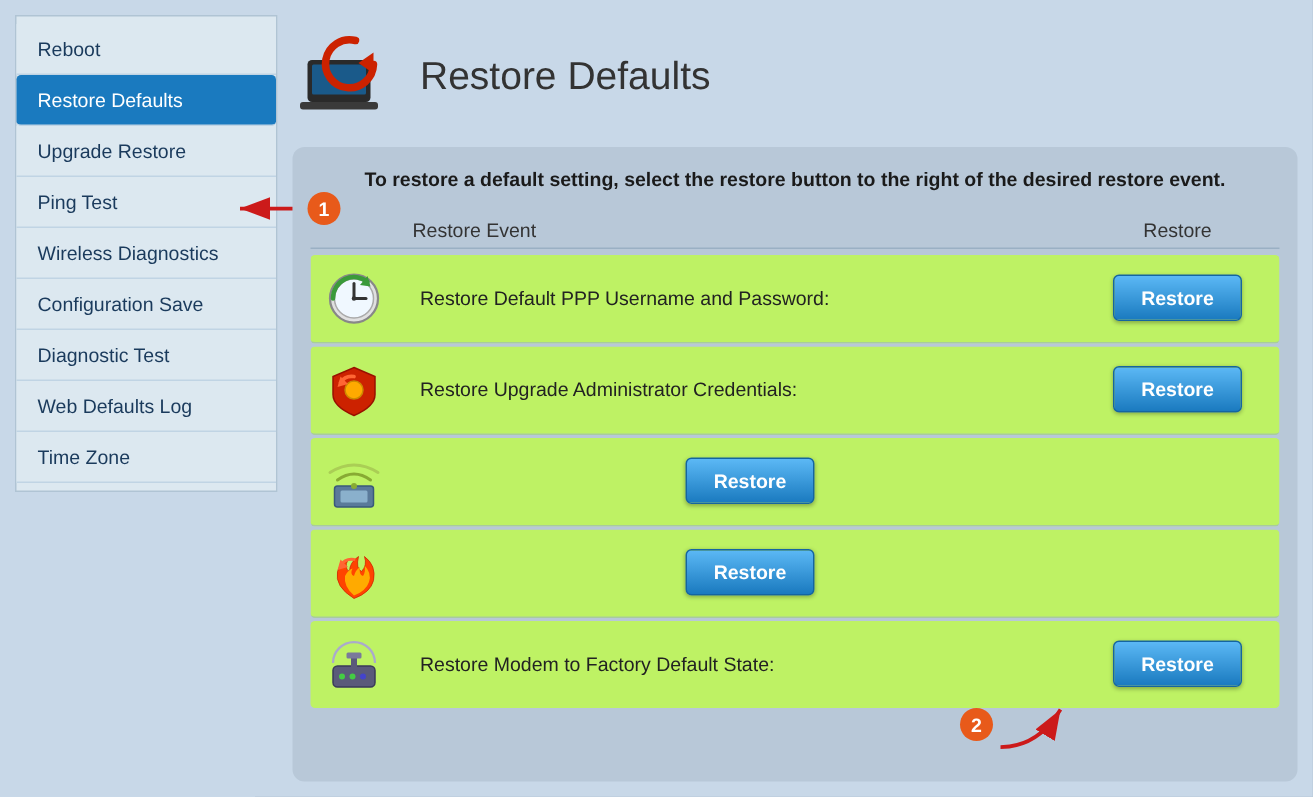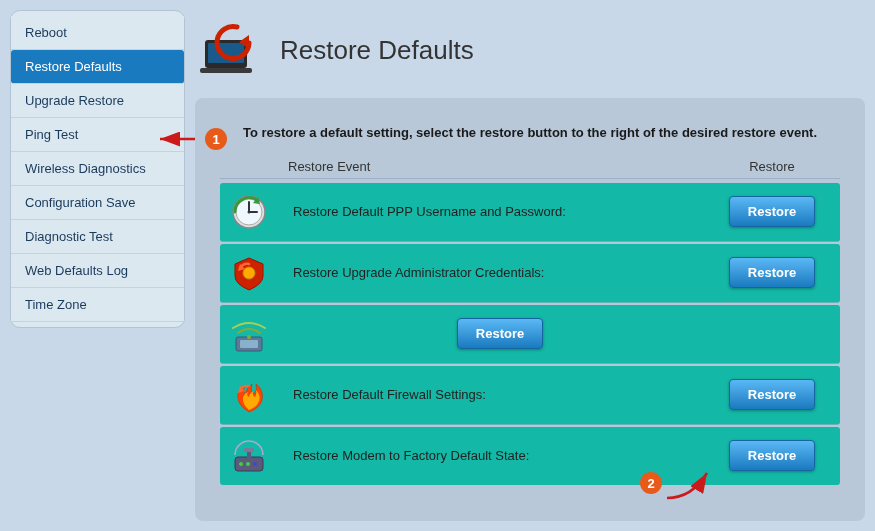--- a/index.html
+++ b/index.html
@@ -18,21 +18,21 @@
       flex: 1;
       padding: 10px;
       gap: 10px;
     }
 
     
     .sidebar {
       width: 175px;
       background: #dce8f0;
       border: 1px solid #b0c4d4;
-      border-radius: 10px;
+      border-radius: 0;
       padding: 5px 0;
       display: flex;
       flex-direction: column;
       gap: 0;
     }
 
     .sidebar-item {
       padding: 9px 14px;
       font-size: 13px;
       color: #1a3a5c;
@@ -73,21 +73,21 @@
     .page-title {
       font-size: 26px;
       color: #333;
       font-weight: normal;
     }
 
     
     .content-panel {
       background: #b8c8d8;
       border-radius: 8px;
-      padding: 25px;
+      padding: 12px;
       flex: 1;
     }
 
     .instruction-text {
       font-size: 13px;
       color: #1a1a1a;
       text-align: center;
       margin-bottom: 12px;
       font-weight: 600;
       line-height: 1.5;
@@ -103,21 +103,21 @@
       border-bottom: 1px solid #9ab0c4;
       margin-bottom: 4px;
     }
 
     .restore-row {
       display: grid;
       grid-template-columns: 60px 1fr 120px;
       align-items: center;
       padding: 8px 8px;
       border-bottom: 1px solid #9ab0c499;
-      background: #14b8a6;
+      background: #bef264;
       margin-bottom: 2px;
       border-radius: 3px;
     }
 
     .restore-row:last-child {
       border-bottom: none;
     }
 
     .row-icon {
       width: 42px;
@@ -279,21 +279,20 @@
           </div>
           <div class="restore-row">
             <div class="row-icon">
               <svg viewBox="0 0 38 38" width="38" height="38">
       <path d="M19 36 Q6 28 8 18 Q10 12 15 10 Q12 16 16 18 Q16 12 22 8 Q20 16 24 18 Q28 14 26 8 Q34 14 32 24 Q30 32 19 36Z" fill="#ff4400" stroke="#cc2200" stroke-width="0.5"></path>
       <path d="M19 34 Q12 28 13 21 Q15 17 18 16 Q16 20 19 21 Q20 17 23 15 Q22 20 25 21 Q27 18 26 14 Q31 19 29 25 Q27 31 19 34Z" fill="#ffaa00"></path>
       <path d="M10 14 A 9 9 0 0 1 19 10" stroke="#ff6633" stroke-width="2" fill="none" stroke-linecap="round"></path>
       <polygon points="10,10 8,17 15,15" fill="#ff6633"></polygon>
     </svg>
             </div>
-            <div class="row-label">Restore Default Firewall Settings:</div>
             <div class="row-action">
               <button class="restore-btn">Restore</button>
             </div>
           </div>
           <div class="restore-row">
             <div class="row-icon">
               <svg viewBox="0 0 38 38" width="38" height="38">
       <rect x="5" y="20" width="28" height="14" rx="3" fill="#5a5a7a" stroke="#3a3a5a" stroke-width="1"></rect>
       <circle cx="11" cy="27" r="2" fill="#44cc44"></circle>
       <circle cx="18" cy="27" r="2" fill="#44cc44"></circle>

